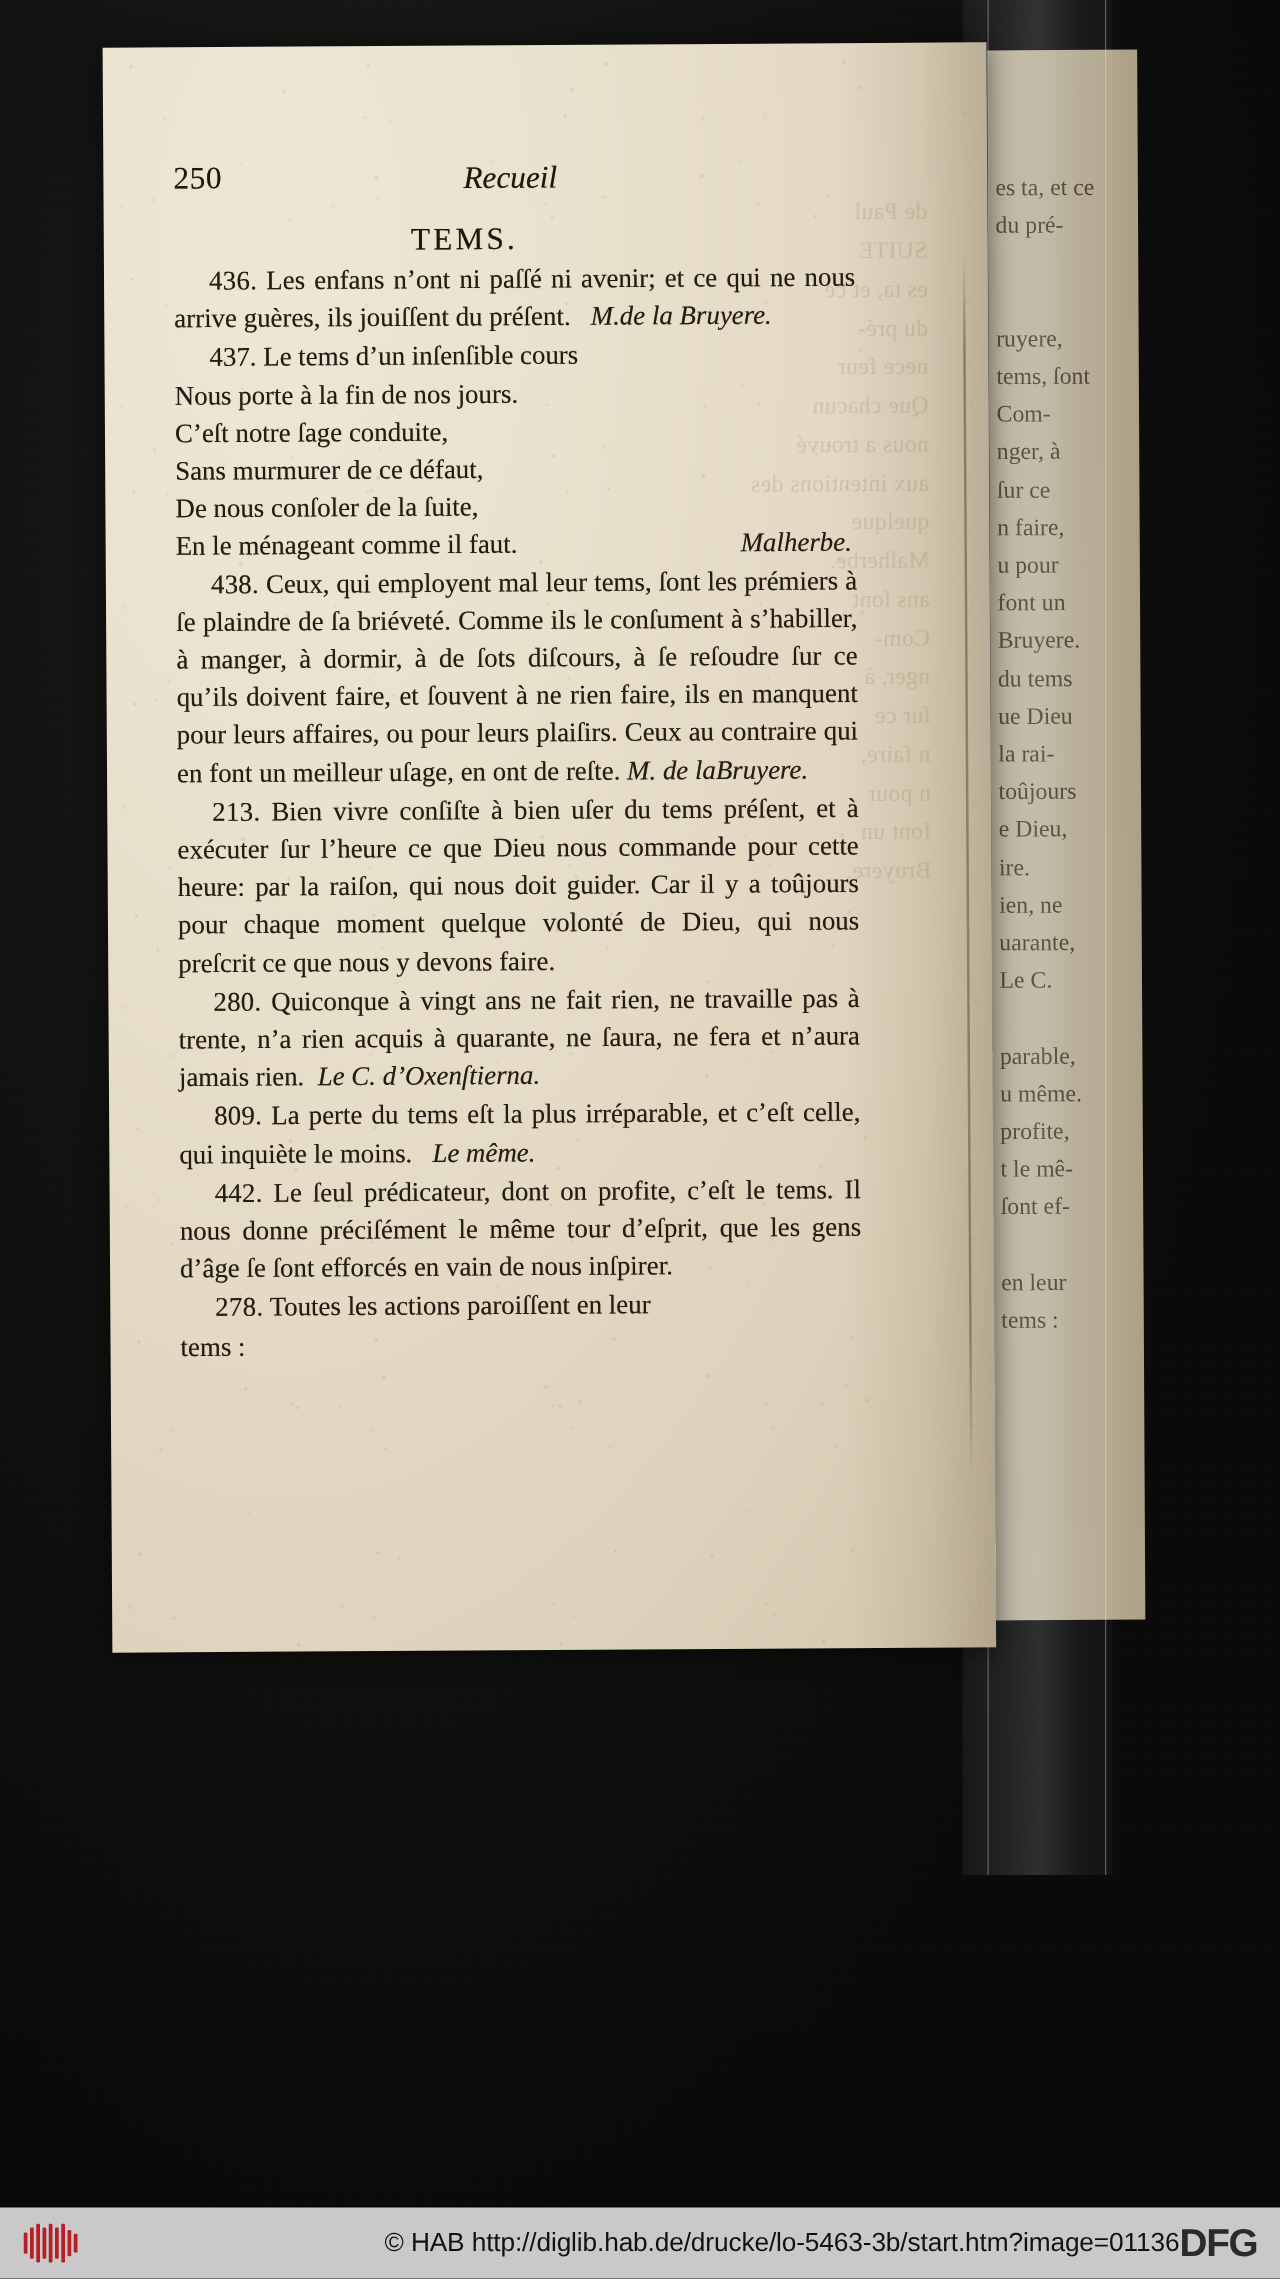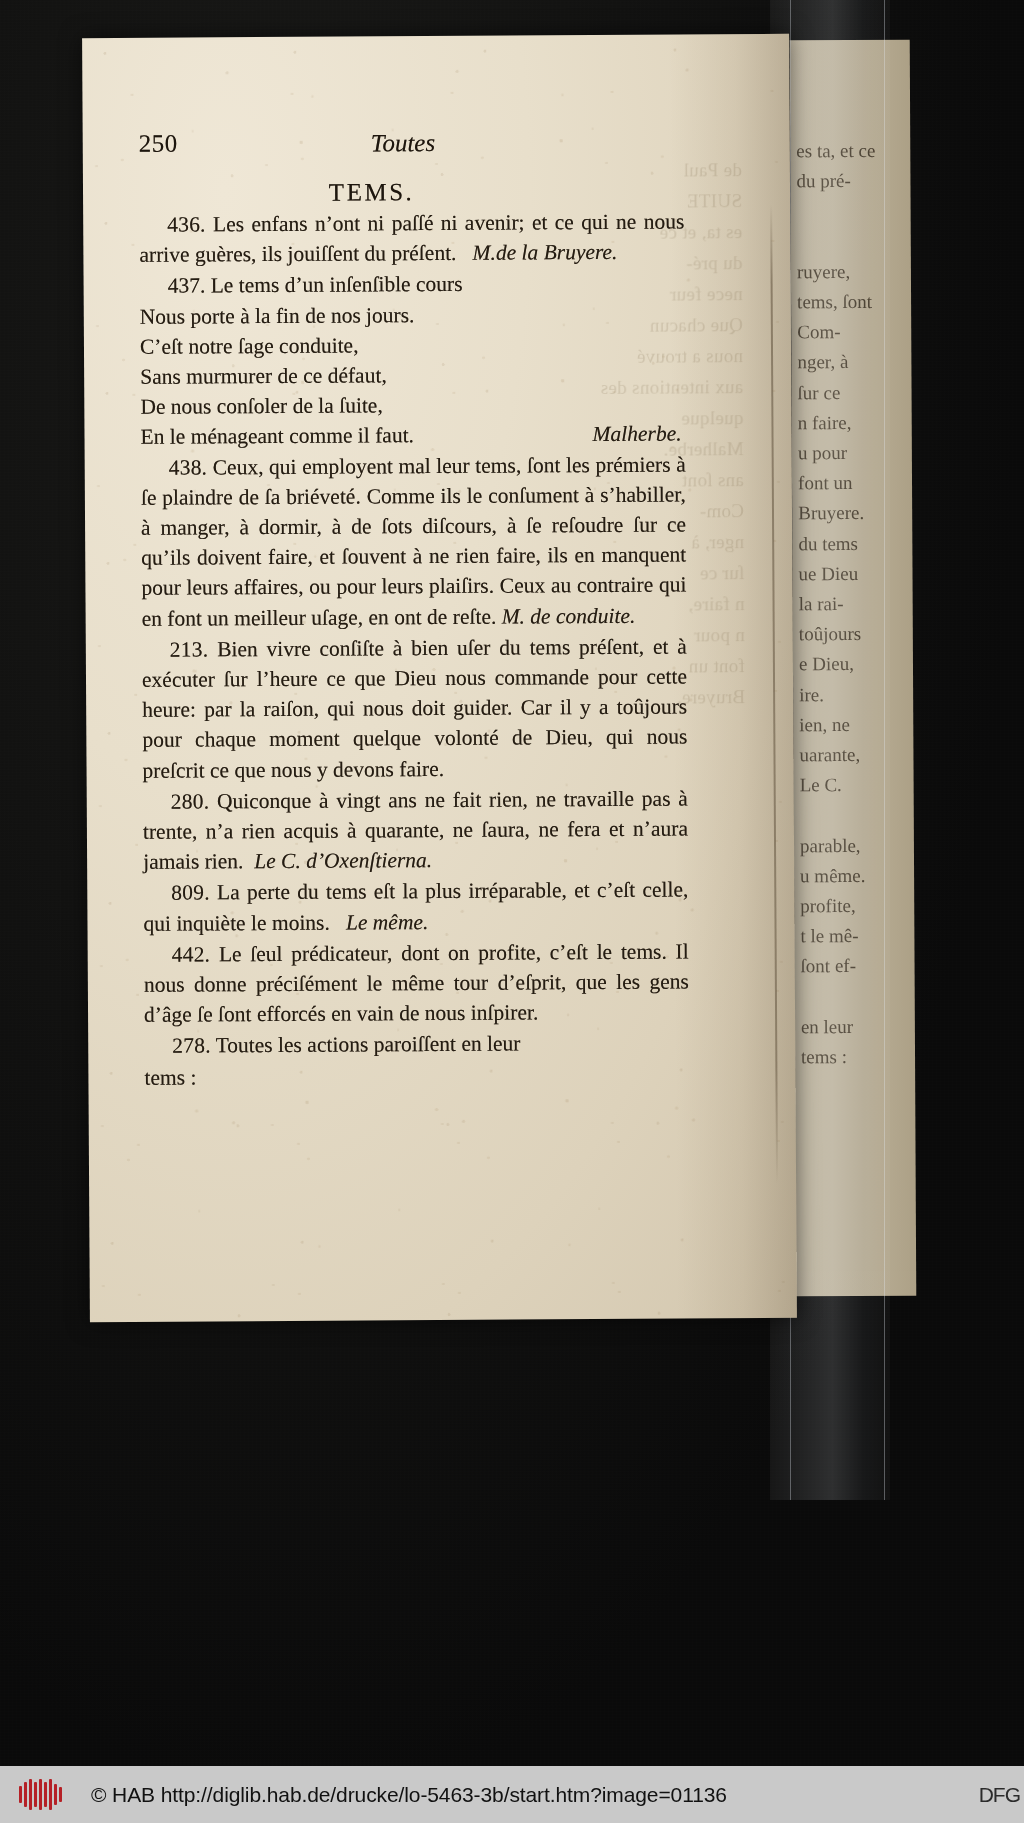--- a/index.html
+++ b/index.html
@@ -258,32 +258,32 @@
   #hab-logo i:nth-child(3){ height: 31px; }
   #hab-logo i:nth-child(4){ height: 25px; }
   #hab-logo i:nth-child(5){ height: 31px; }
   #hab-logo i:nth-child(6){ height: 25px; }
   #hab-logo i:nth-child(7){ height: 31px; }
   #hab-logo i:nth-child(8){ height: 21px; }
   #hab-logo i:nth-child(9){ height: 15px; }
 
   #credit-text {
     flex: 1 1 auto;
-    text-align: left;
+    text-align: right;
     font-size: 21px;
     color: #111;
     letter-spacing: -.1px;
     padding-left: 20px;
   }
   #dfg-logo {
     flex: 0 0 auto;
-    margin-right: 4px;
+    margin-right: 18px;
     font-family: "Liberation Sans", sans-serif;
-    font-weight: normal;
-    font-size: 21px;
+    font-weight: bold;
+    font-size: 31px;
     letter-spacing: -1px;
     color: #2b2b2b;
   }
 </style>
 </head>
 <body>
 
 <div id="scan-backdrop"></div>
 
 <div id="adjacent-page">
@@ -350,21 +350,21 @@
       <div>n faire,</div>
       <div>n pour</div>
       <div>font un</div>
       <div>Bruyere.</div>
     </div>
 
   <div id="text-block">
 
     <div class="running-head">
       <span class="folio-number">250</span>
-      <span class="head-title">Toutes</span>
+      <span class="head-title">Recueil</span>
     </div>
 
     <div class="section-heading">TEMS.</div>
 
     <p class="entry">
       <span class="num">436.</span>
       <span>Les enfans n’ont ni paſſé ni avenir; et ce qui ne nous arrive guères, ils jouiſſent du préſent.</span>
       &nbsp;&nbsp;<span class="cite">M.de la Bruyere.</span>
     </p>
 
@@ -373,21 +373,21 @@
       <span class="vline">Nous porte à la fin de nos jours.</span>
       <span class="vline">C’eſt notre ſage conduite,</span>
       <span class="vline">Sans murmurer de ce défaut,</span>
       <span class="vline">De nous conſoler de la ſuite,</span>
       <span class="vline with-cite"><span>En le ménageant comme il faut.</span><span class="cite">Malherbe.</span></span>
     </div>
 
     <p class="entry">
       <span class="num">438.</span>
       <span>Ceux, qui employent mal leur tems, ſont les prémiers à ſe plaindre de ſa briéveté. Comme ils le conſument à s’habiller, à manger, à dormir, à de ſots diſcours, à ſe reſoudre ſur ce qu’ils doivent faire, et ſouvent à ne rien faire, ils en manquent pour leurs affaires, ou pour leurs plaiſirs. Ceux au contraire qui en font un meilleur uſage, en ont de reſte.</span>
-      <span class="cite">M. de conduite.</span>
+      <span class="cite">M. de laBruyere.</span>
     </p>
 
     <p class="entry">
       <span class="num">213.</span>
       <span>Bien vivre conſiſte à bien uſer du tems préſent, et à exécuter ſur l’heure ce que Dieu nous commande pour cette heure: par la raiſon, qui nous doit guider. Car il y a toûjours pour chaque moment quelque volonté de Dieu, qui nous preſcrit ce que nous y devons faire.</span>
     </p>
 
     <p class="entry">
       <span class="num">280.</span>
       <span>Quiconque à vingt ans ne fait rien, ne travaille pas à trente, n’a rien acquis à quarante, ne ſaura, ne fera et n’aura jamais rien.</span>

